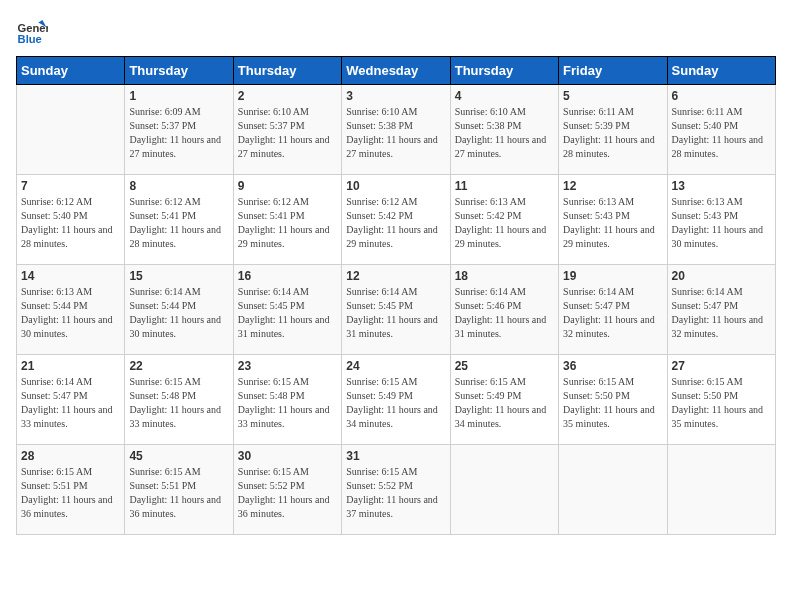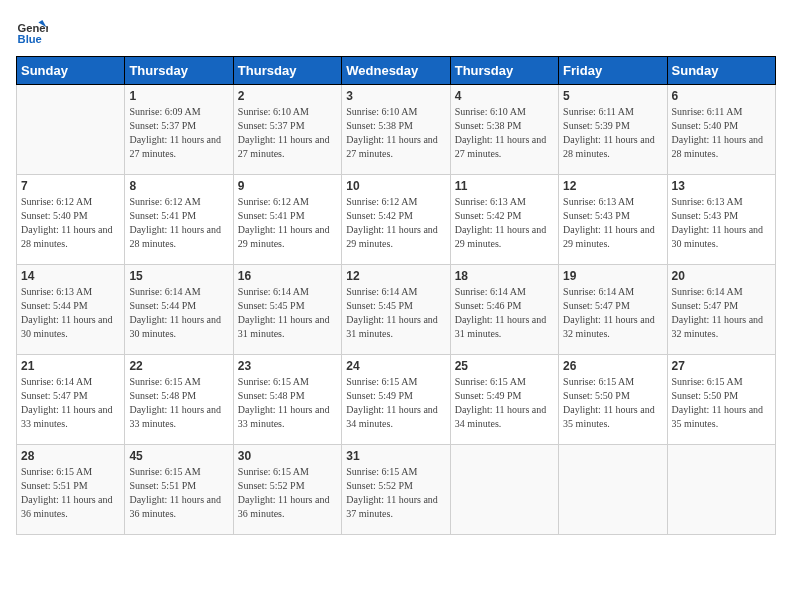--- a/index.html
+++ b/index.html
@@ -215,21 +215,21 @@
         </td>
         <td>
           <span class="day-num">24</span>
           <div class="cell-content">Sunrise: 6:15 AM<br>Sunset: 5:49 PM<br>Daylight: 11 hours and 34 minutes.</div>
         </td>
         <td>
           <span class="day-num">25</span>
           <div class="cell-content">Sunrise: 6:15 AM<br>Sunset: 5:49 PM<br>Daylight: 11 hours and 34 minutes.</div>
         </td>
         <td>
-          <span class="day-num">26</span>
+          <span class="day-num">36</span>
           <div class="cell-content">Sunrise: 6:15 AM<br>Sunset: 5:50 PM<br>Daylight: 11 hours and 35 minutes.</div>
         </td>
         <td>
           <span class="day-num">27</span>
           <div class="cell-content">Sunrise: 6:15 AM<br>Sunset: 5:50 PM<br>Daylight: 11 hours and 35 minutes.</div>
         </td>
       </tr>
       <tr>
         <td>
           <span class="day-num">28</span>

